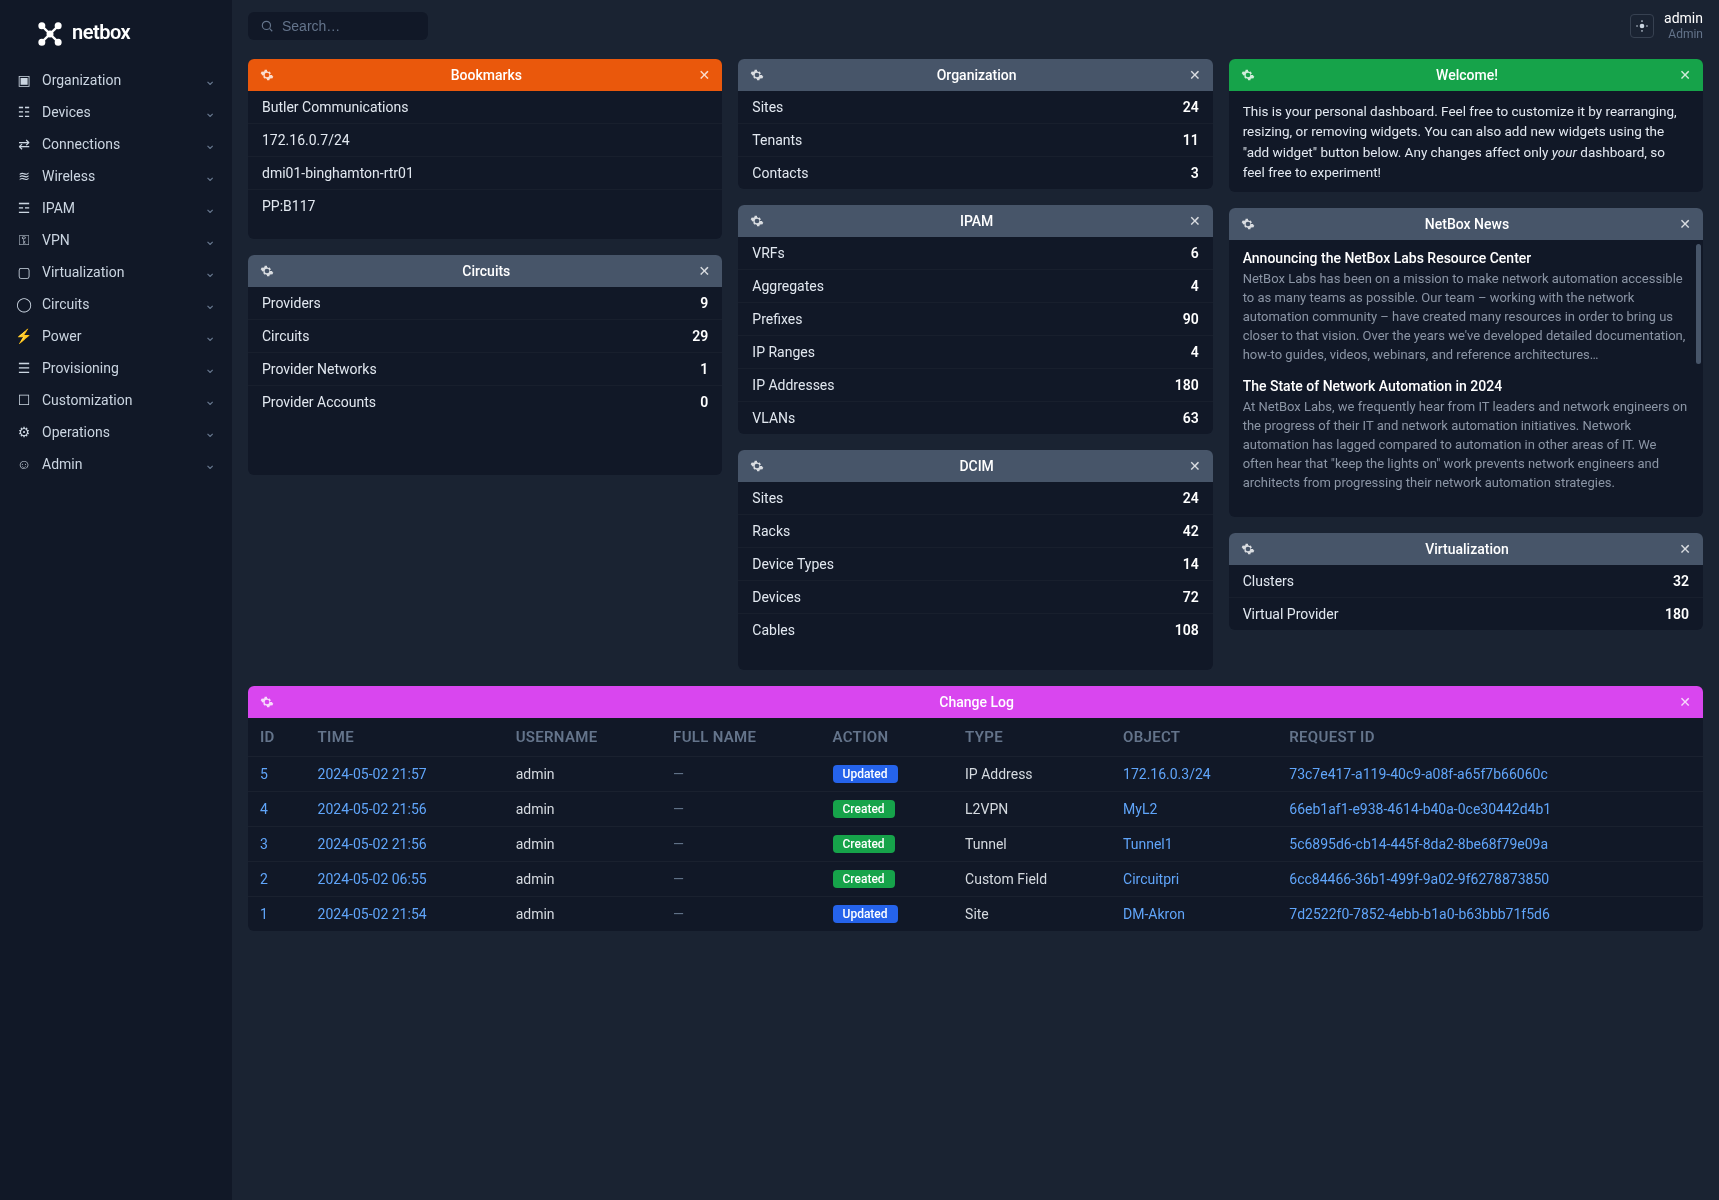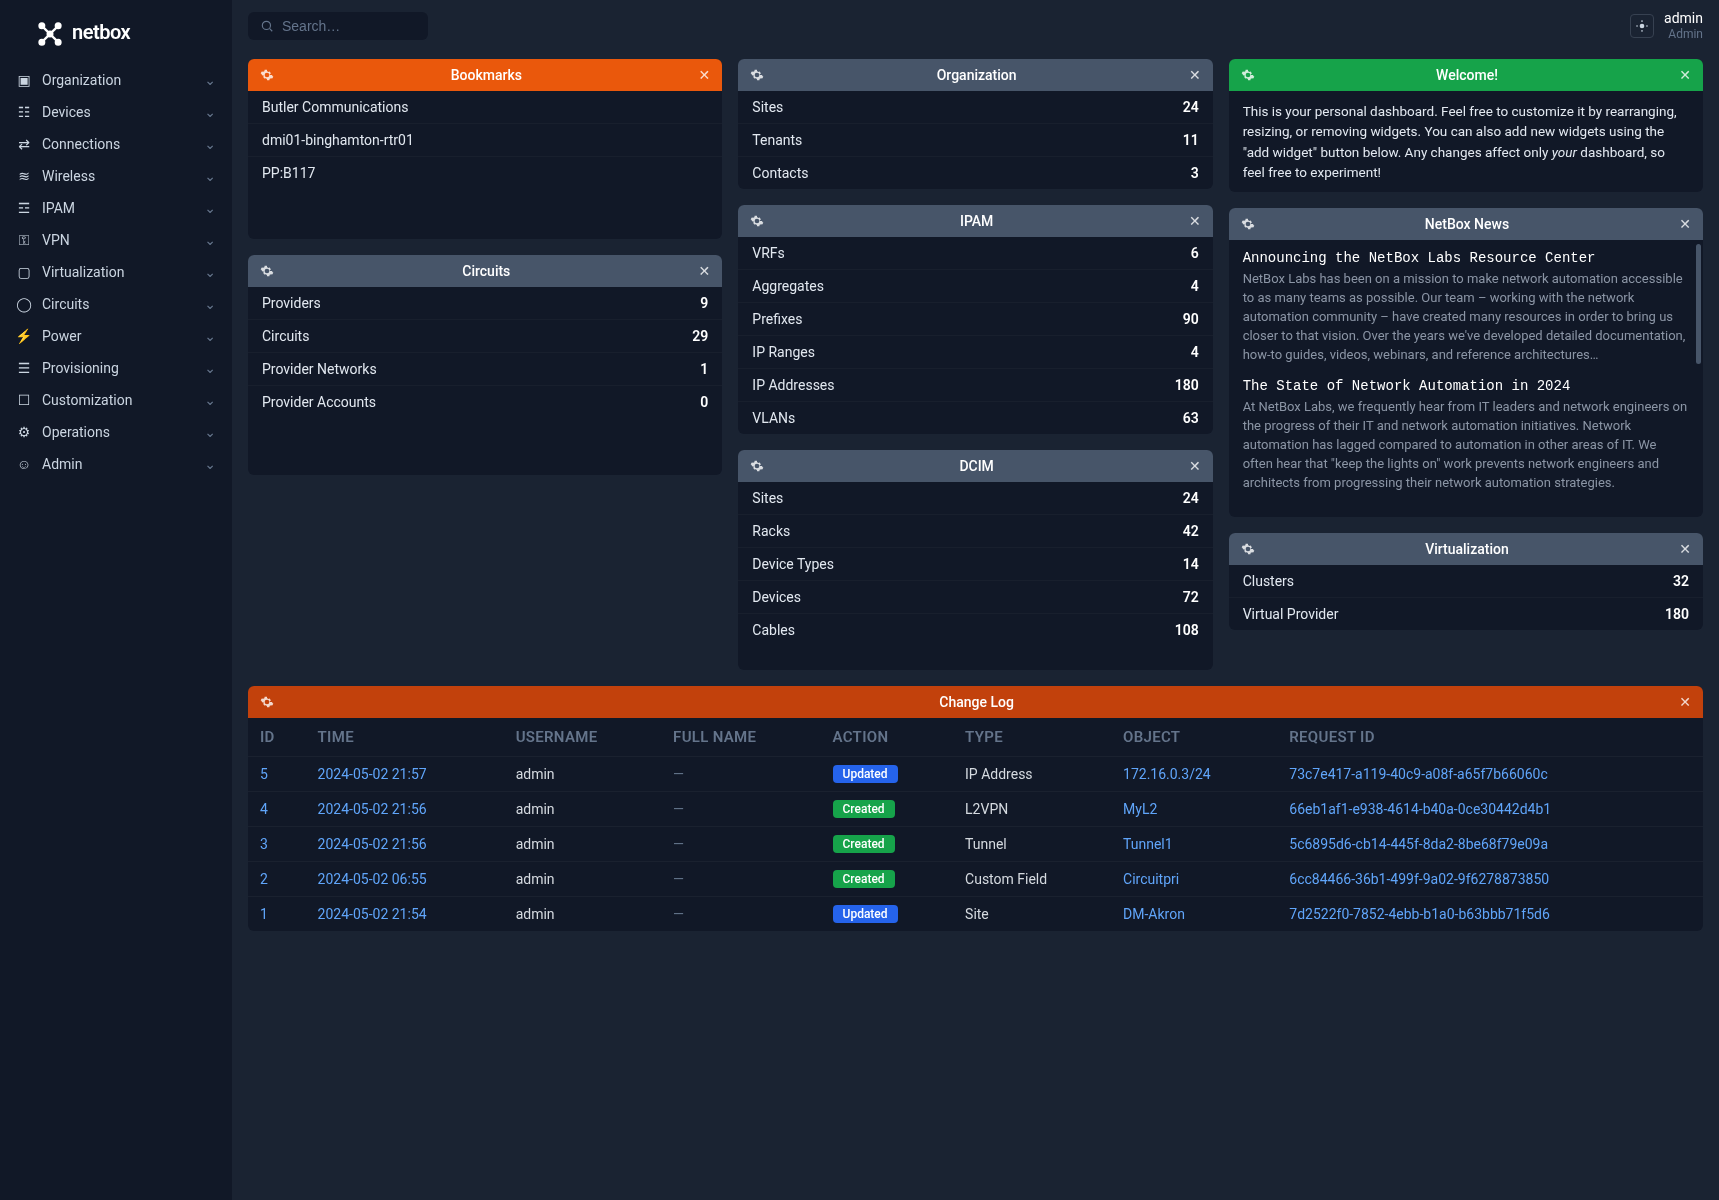--- a/index.html
+++ b/index.html
@@ -101,39 +101,39 @@
 .widget-title { flex: 1; text-align: center; font-weight: 500; }
 .widget-gear, .widget-close {
   cursor: pointer;
   color: rgba(255,255,255,0.8);
   display: flex;
   align-items: center;
 }
 .hdr-orange { background: #ea580c; color: #fff; }
 .hdr-gray { background: #475569; color: #fff; }
 .hdr-green { background: #16a34a; color: #fff; }
-.hdr-blue { background: #c2410c; color: #fff; }
+.hdr-blue { background: #d946ef; color: #fff; }
 
 .widget-body { padding: 0; }
 .list-row {
   display: flex;
   justify-content: space-between;
   padding: 8px 14px;
   border-bottom: 1px solid rgba(255,255,255,0.03);
 }
 .list-row:last-child { border-bottom: none; }
 .list-label { color: #e2e8f0; }
 .list-value { color: #fff; font-weight: 600; }
 
 .welcome-body { padding: 10px 14px; line-height: 1.5; color: #e2e8f0; font-size: 13.5px; }
 .welcome-body em { font-style: italic; }
 
 .news-body { padding: 10px 14px; max-height: 280px; overflow-y: auto; position: relative; }
 .news-item { margin-bottom: 14px; }
-.news-title { color: #fff; font-weight: 500; margin-bottom: 4px; font-family: Liberation Mono, monospace; }
+.news-title { color: #fff; font-weight: 500; margin-bottom: 4px; }
 .news-text { color: #8b95a5; font-size: 13px; line-height: 1.45; }
 
 .col { display: flex; flex-direction: column; gap: 16px; }
 
 
 .changelog {
   grid-column: 1 / -1;
 }
 .table-wrap { overflow-x: auto; }
 table { width: 100%; border-collapse: collapse; }
@@ -304,20 +304,23 @@
                 <svg width="14" height="14" viewBox="0 0 24 24" fill="currentColor">
                   <path d="M12 8a4 4 0 100 8 4 4 0 000-8zm9 4a7 7 0 01-.1 1.2l2 1.6-2 3.4-2.4-.8a7 7 0 01-2 1.2l-.4 2.5h-4l-.4-2.5a7 7 0 01-2-1.2l-2.4.8-2-3.4 2-1.6A7 7 0 013 12a7 7 0 01.1-1.2l-2-1.6 2-3.4 2.4.8a7 7 0 012-1.2L7.9 3h4l.4 2.5a7 7 0 012 1.2l2.4-.8 2 3.4-2 1.6c.1.4.1.8.1 1.2z"></path>
                 </svg>
               </span>
             <span class="widget-title">Bookmarks</span>
             <span class="widget-close">✕</span>
           </div>
           <div class="widget-body" id="bookmarks-body">
               <div class="list-row">
                 <span class="list-label">Butler Communications</span>
+              </div>
+              <div class="list-row">
+                <span class="list-label">172.16.0.7/24</span>
               </div>
               <div class="list-row">
                 <span class="list-label">dmi01-binghamton-rtr01</span>
               </div>
               <div class="list-row">
                 <span class="list-label">PP:B117</span>
               </div>
             </div>
         </div>
 

